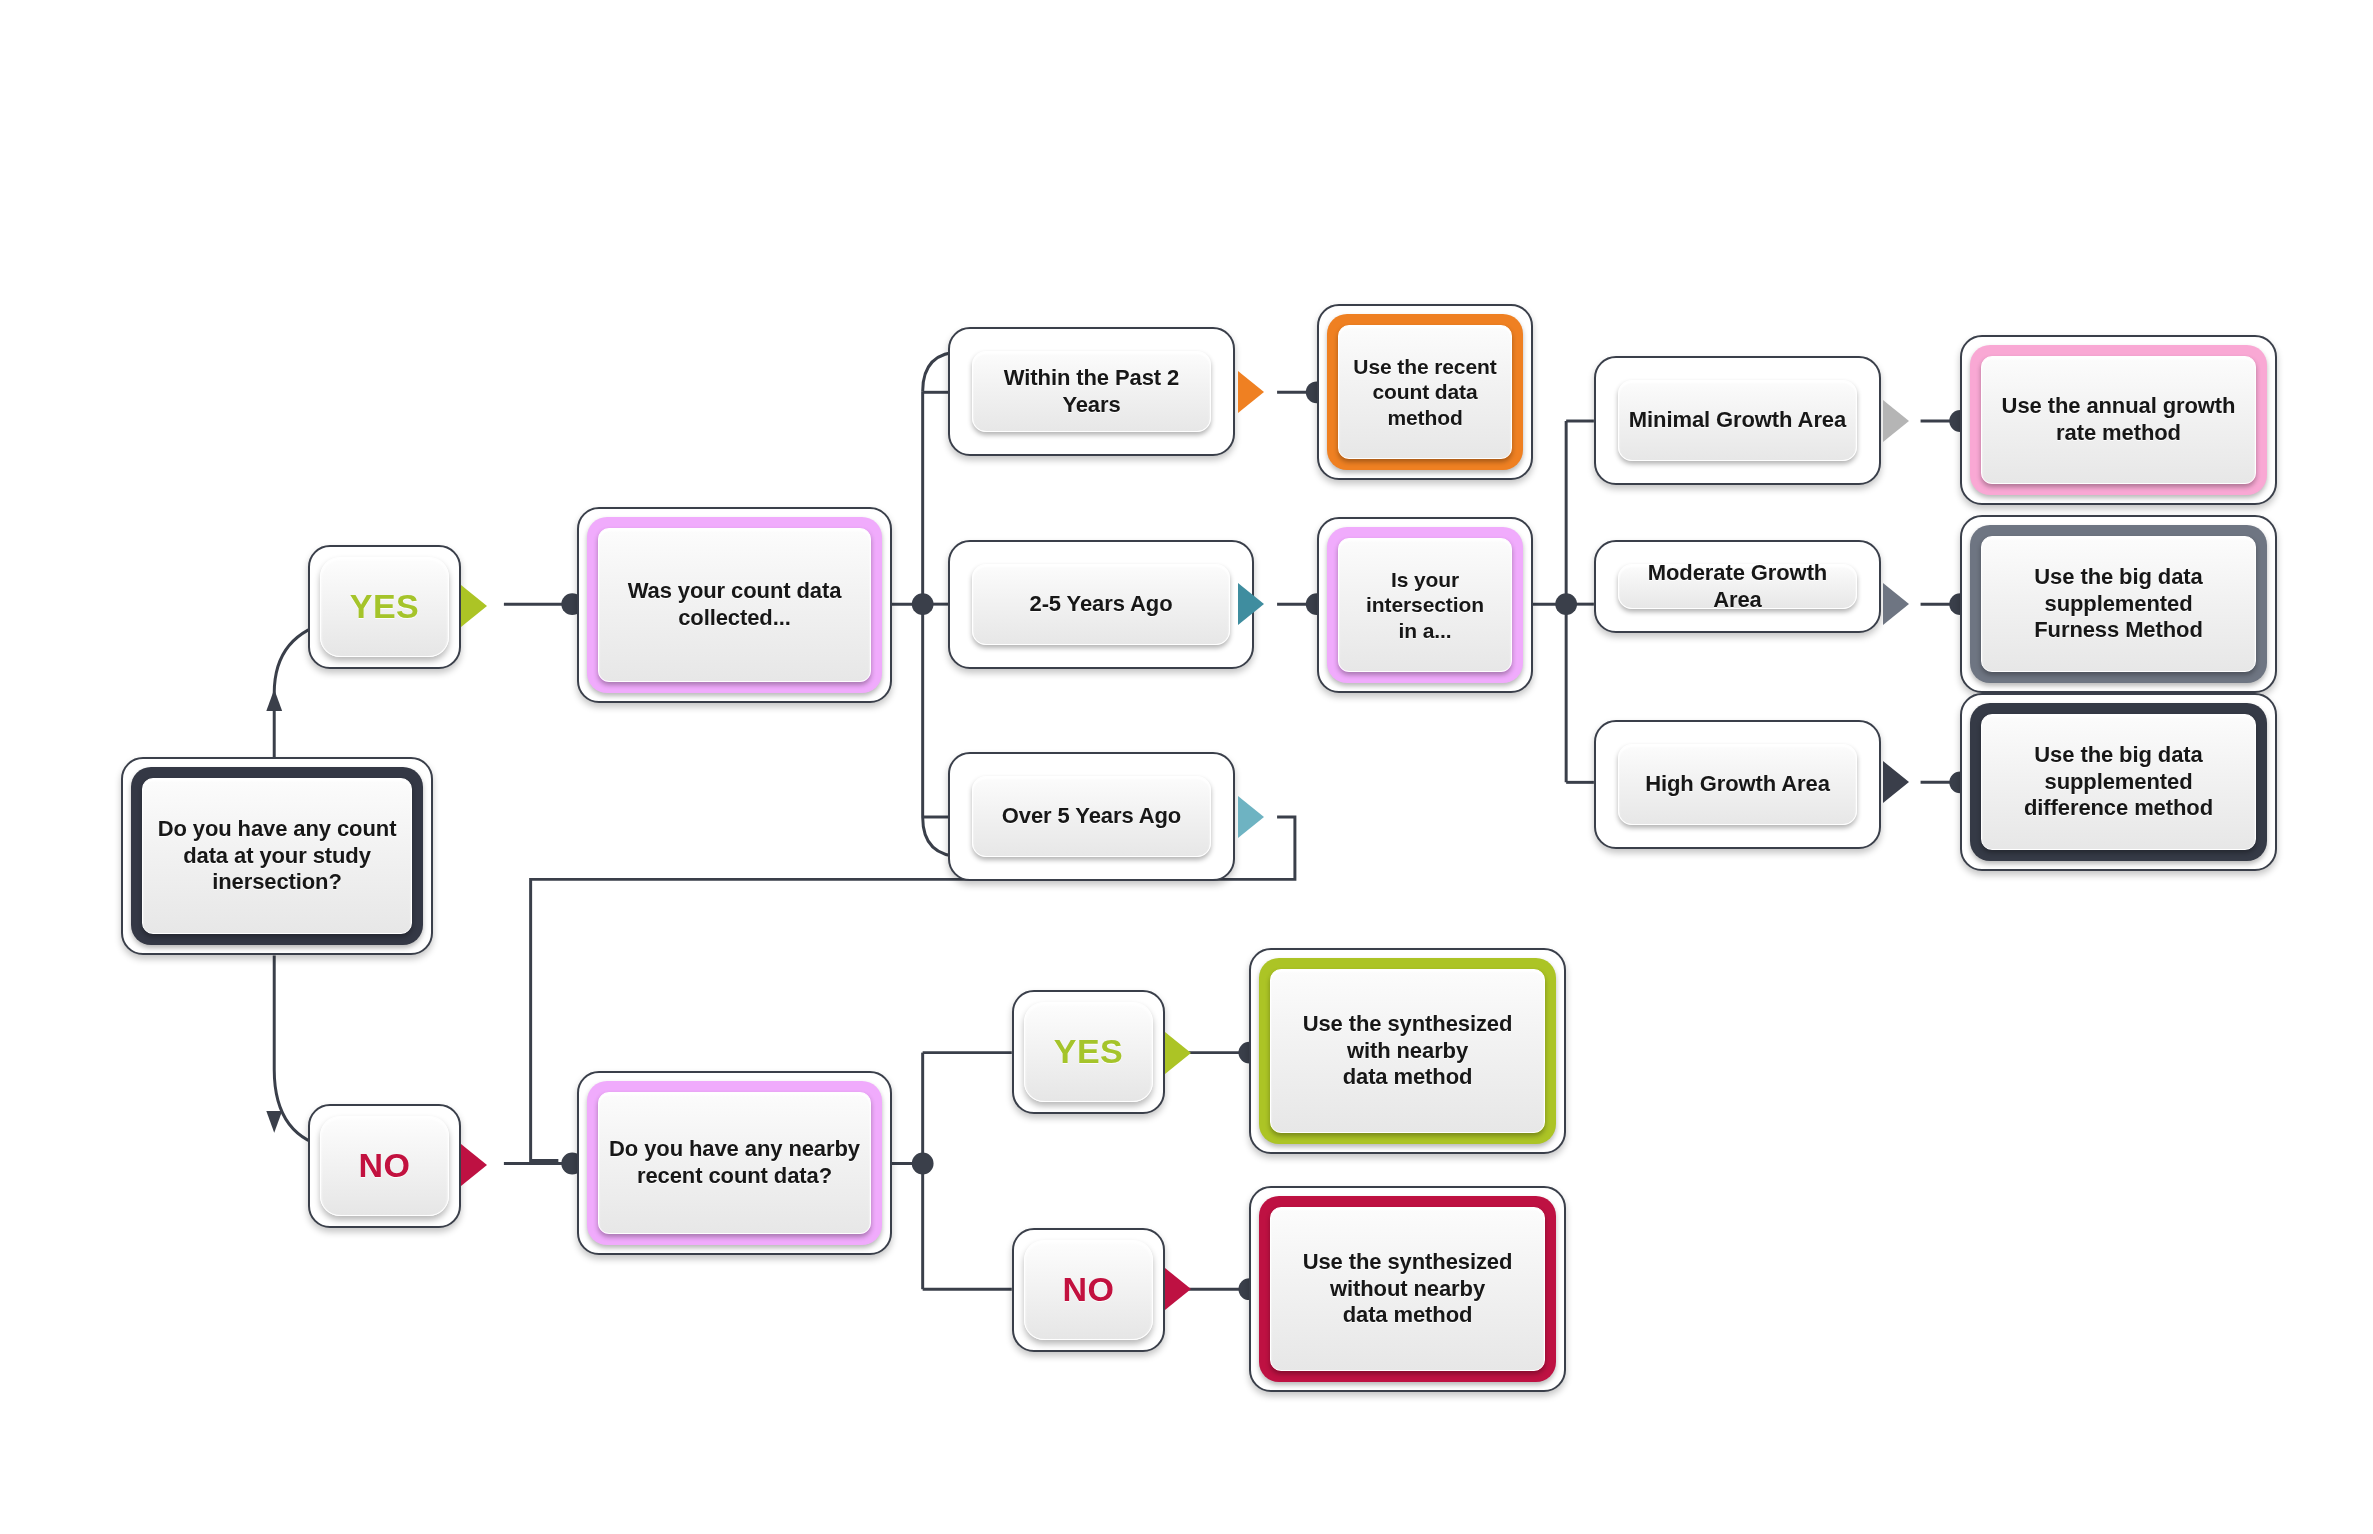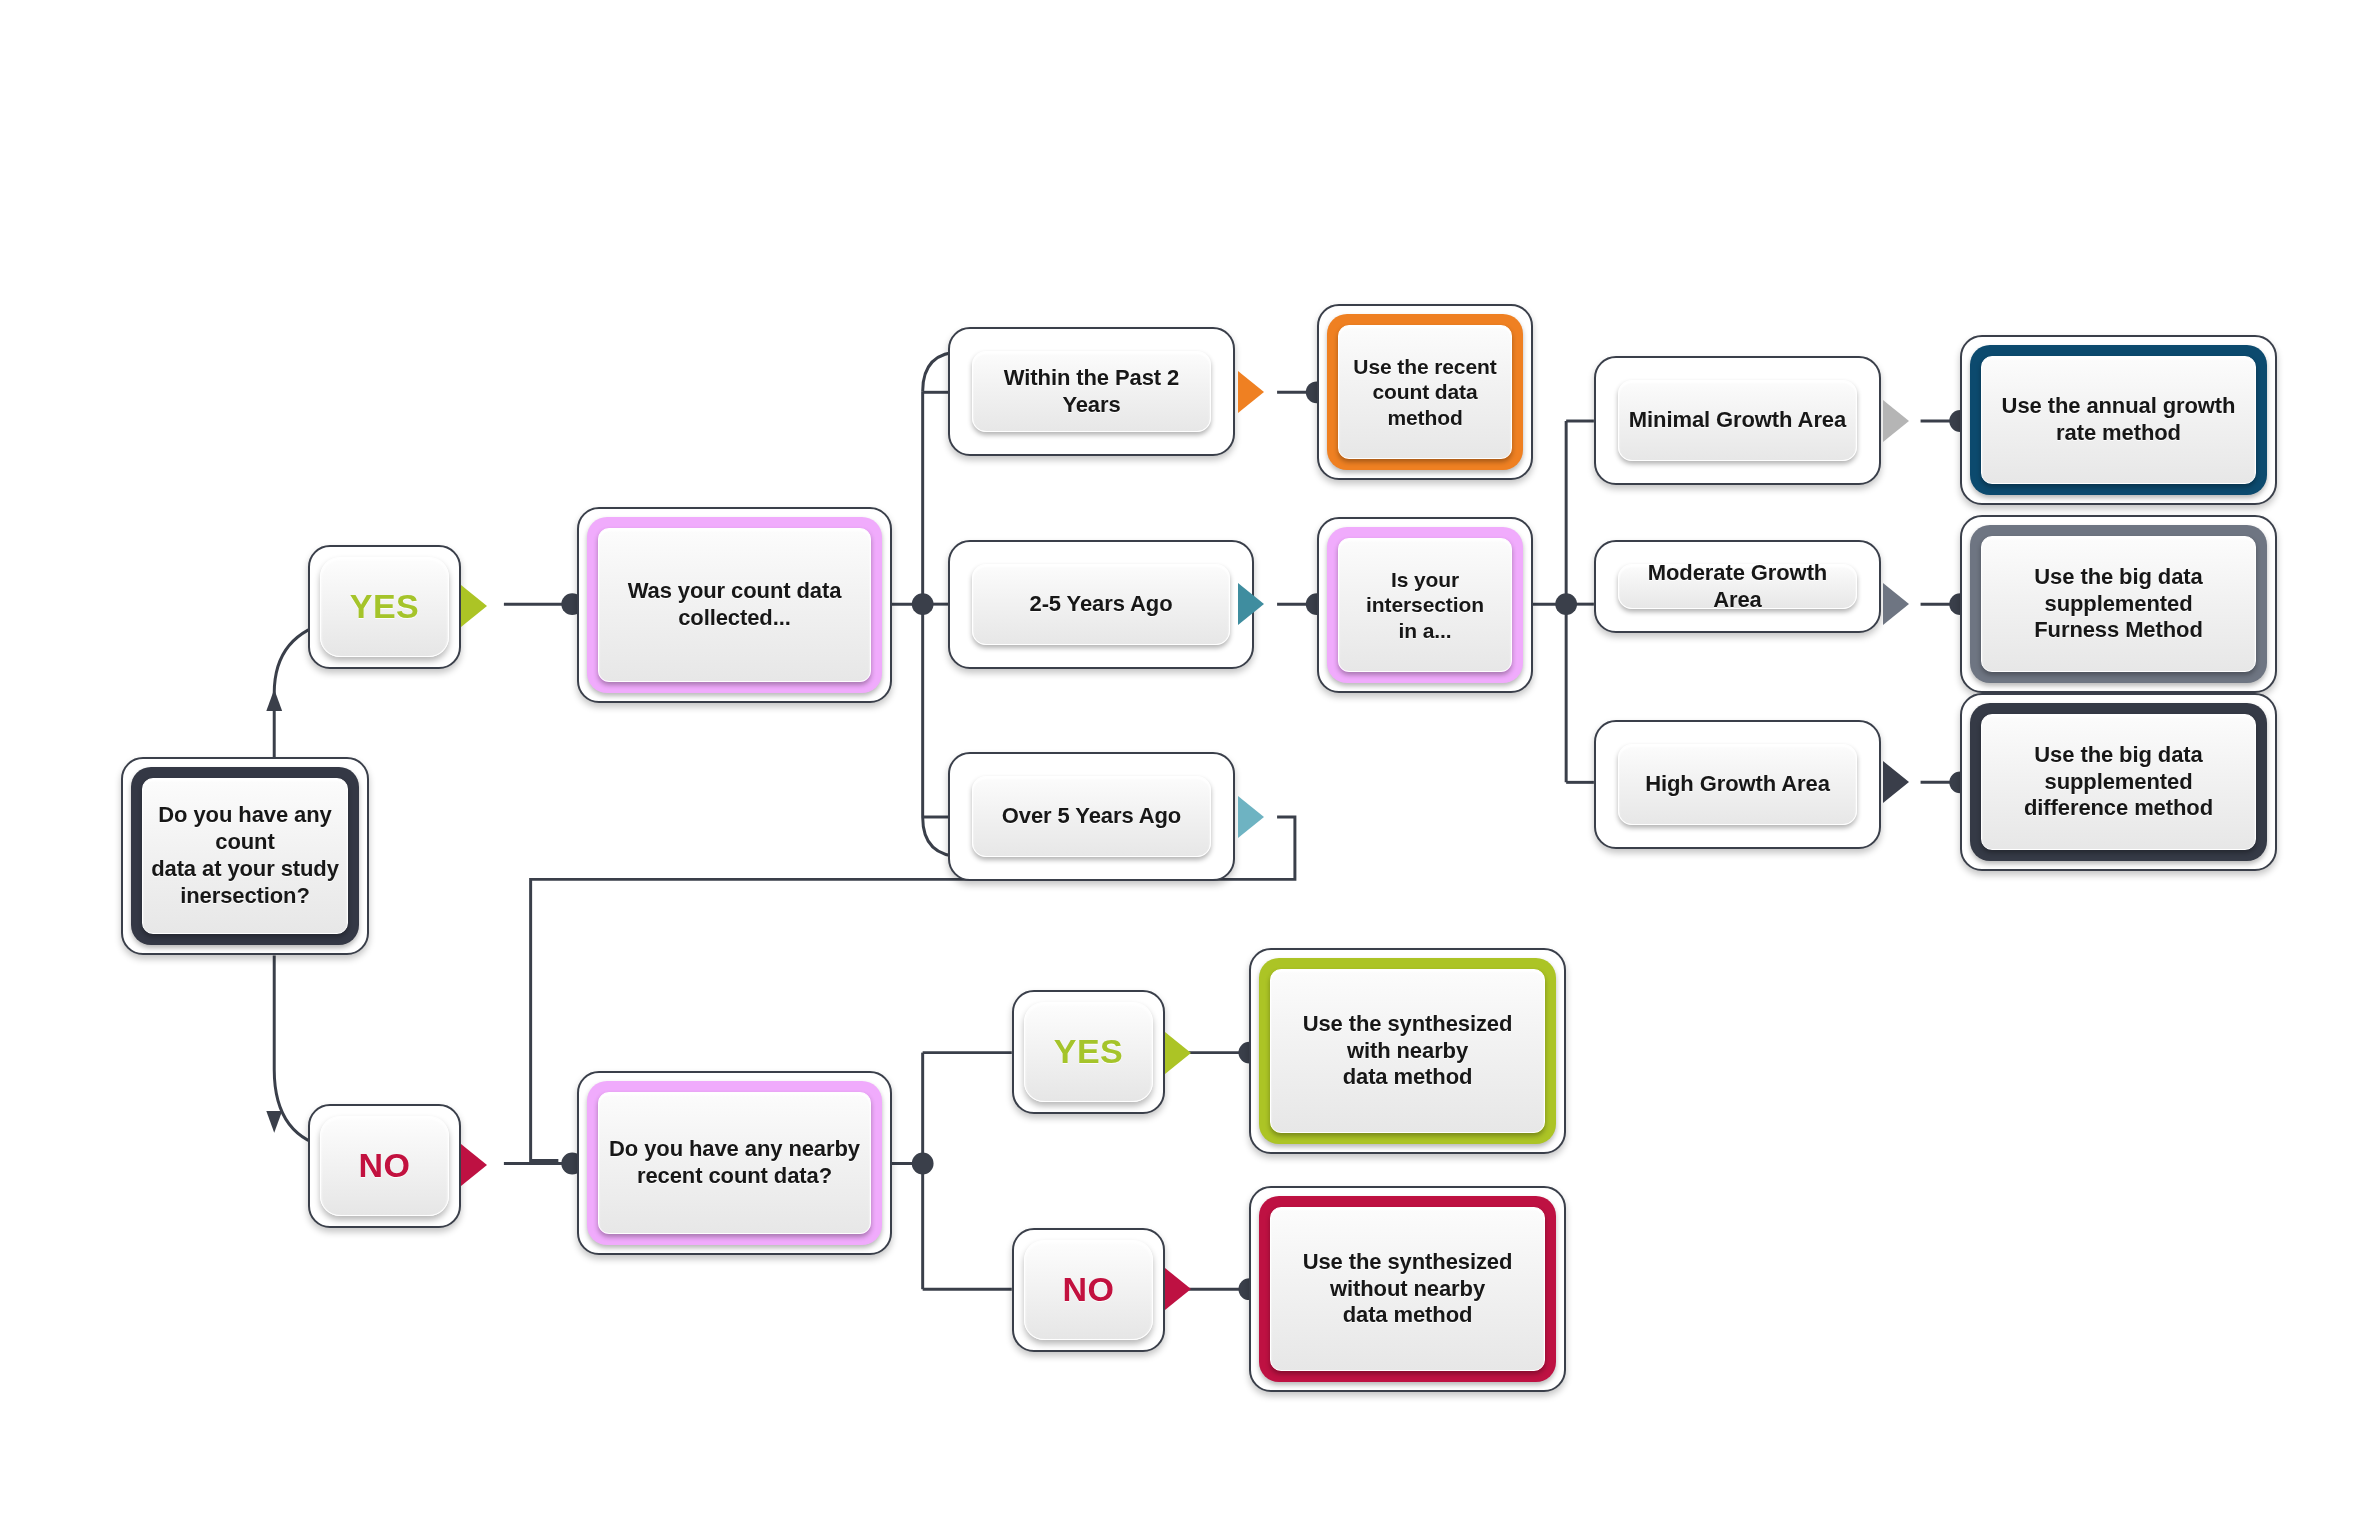--- a/index.html
+++ b/index.html
@@ -55,21 +55,21 @@
   
   .node.plain{padding:22px;}
   .node.plain > .inner{border-radius:14px;}
 
   
   .rim-dark   > .rimbox{background:#343845;}
   .rim-teal   > .rimbox{background:#f0abfc;}
   .rim-orange > .rimbox{background:#ef8022;}
   .rim-green  > .rimbox{background:#acc425;}
   .rim-crimson> .rimbox{background:#be1142;}
-  .rim-gray-l > .rimbox{background:#0c4a6e;}
+  .rim-gray-l > .rimbox{background:#f9a8d4;}
   .rim-gray-m > .rimbox{background:#6e7582;}
   .rim-gray-d > .rimbox{background:#353a46;}
 
   
   .badge .label{
     font-size:34px;font-weight:bold;letter-spacing:0.5px;
   }
   .badge.yes .label{color:#a5c42a;}
   .badge.no  .label{color:#c2113f;}
   .badge > .inner{
@@ -157,21 +157,21 @@
       <circle cx="1980" cy="425" r="11"></circle>
       <circle cx="1980" cy="610" r="11"></circle>
       <circle cx="1980" cy="790" r="11"></circle>
       <circle cx="1262" cy="1063" r="11"></circle>
       <circle cx="1262" cy="1302" r="11"></circle>
       <circle cx="578" cy="610" r="11"></circle>
       <circle cx="578" cy="1175" r="11"></circle>
     </g>
   </svg>
 
-  <div class="node rim rim-dark" style="left:121px;top:757px;width:248px;height:198px;">
+  <div class="node rim rim-dark" style="left:121px;top:757px;width:312px;height:198px;">
     <div class="rimbox">
       <div class="inner">
         <div class="label fs15">
           <span>Do you have any count</span><br>
           <span>data at your study</span><br>
           <span>inersection?</span>
         </div>
       </div>
     </div>
   </div>

